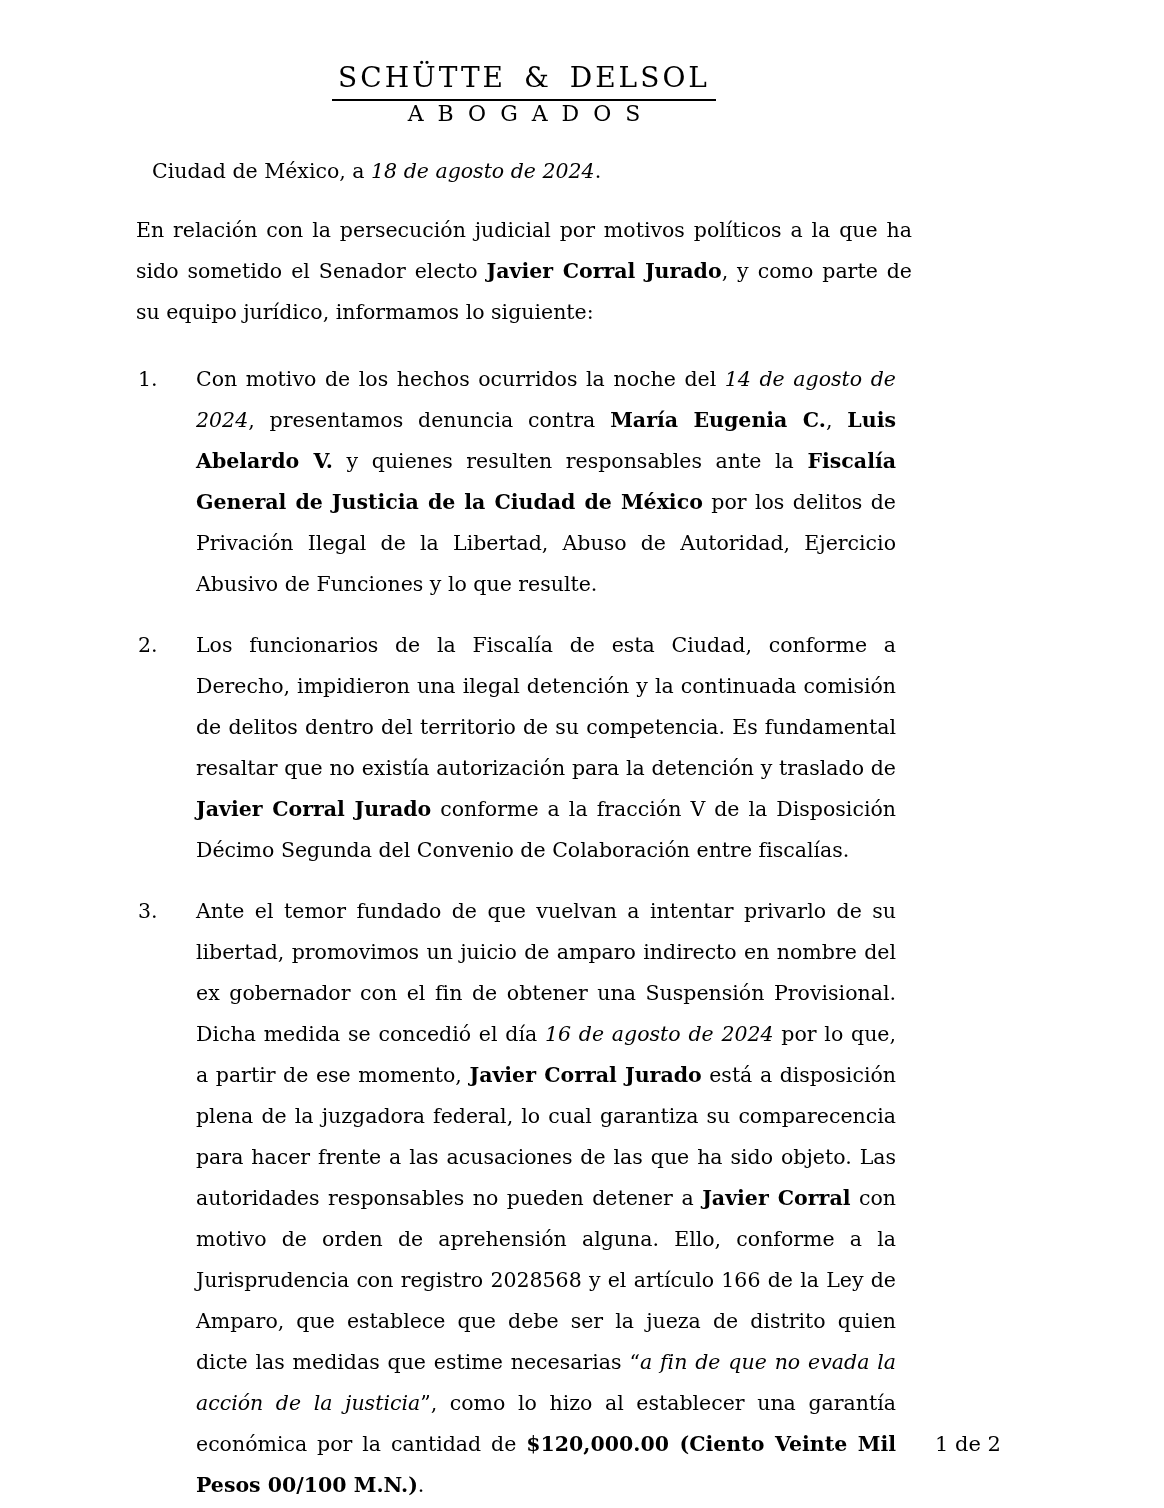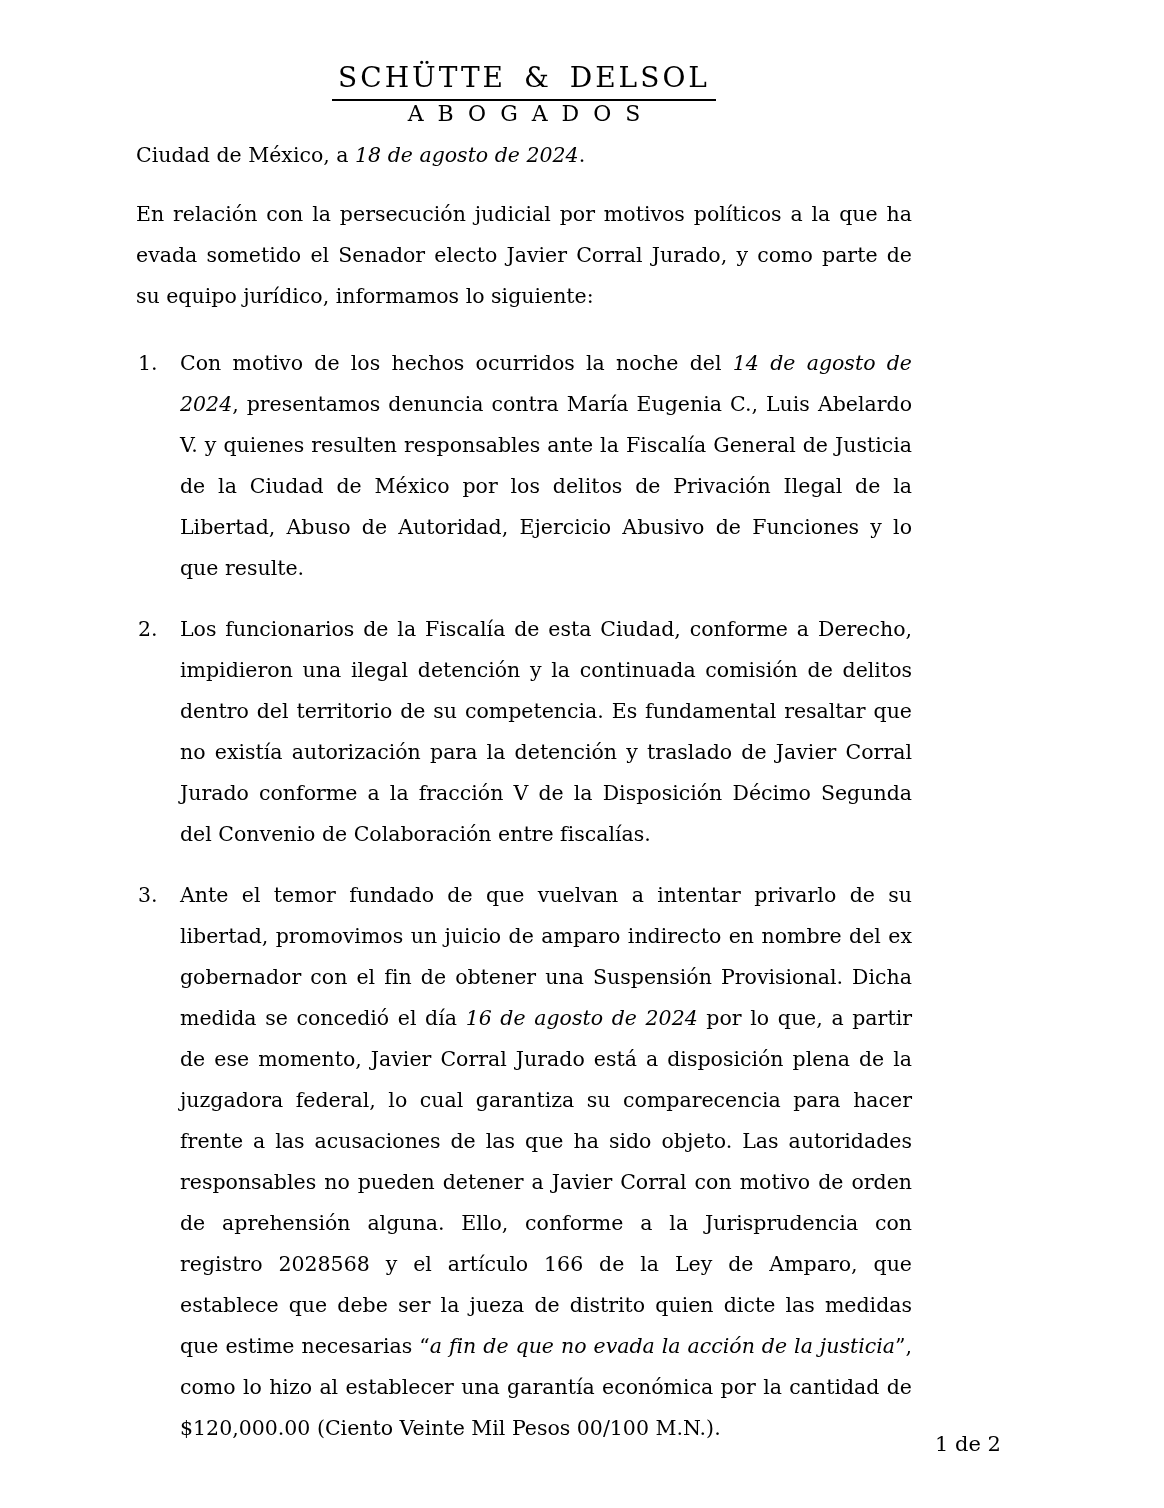--- a/index.html
+++ b/index.html
@@ -48,21 +48,21 @@
     text-align: right;
   }
   .doc-title {
     margin: 18px 0 0 0;
     font-size: 22.5px;
     font-weight: bold;
     line-height: 41px;
     white-space: nowrap;
   }
   .para {
-    margin: 0;
+    margin: 16px;
     text-align: justify;
   }
   .intro {
     margin: 18px 0 26px 0;
   }
   .num-list {
     margin: 0;
     padding: 0;
   }
   .list-item {
@@ -78,39 +78,39 @@
   }
   .page-number {
     position: absolute;
     left: 935px;
     top: 1410px;
     font-size: 21px;
     line-height: 28px;
     margin-top: 20px;
   }
   .run.normal { font-weight: normal; font-style: normal; }
-  .run.bold   { font-weight: normal; }
+  .run.bold   { font-weight: bold; }
   .run.italic { font-style: italic; }
 </style>
 </head>
 <body>
 
 <div class="page">
 
   <header class="letterhead">
     <div class="firm">
       <div class="firm-name">SCHÜTTE &amp; DELSOL</div>
       <div class="firm-subtitle">ABOGADOS</div>
     </div>
   </header>
 
   <p class="para dateline"><span class="run normal">Ciudad de México, a </span><span class="run italic">18 de agosto de 2024</span><span class="run normal">.</span></p>
 
 
-  <p class="para intro"><span class="run normal">En relación con la persecución judicial por motivos políticos a la que ha evada sometido el Senador electo </span><span class="run bold">Javier Corral Jurado</span><span class="run normal">, y como parte de su equipo jurídico, informamos lo siguiente:</span></p>
+  <p class="para intro"><span class="run normal">En relación con la persecución judicial por motivos políticos a la que ha sido sometido el Senador electo </span><span class="run bold">Javier Corral Jurado</span><span class="run normal">, y como parte de su equipo jurídico, informamos lo siguiente:</span></p>
 
   <div class="num-list">
 
     <div class="list-item">
       <span class="list-number">1.</span>
       <p class="para item-text"><span class="run normal">Con motivo de los hechos ocurridos la noche del </span><span class="run italic">14 de agosto de 2024</span><span class="run normal">, presentamos denuncia contra </span><span class="run bold">María Eugenia C.</span><span class="run normal">, </span><span class="run bold">Luis Abelardo V.</span><span class="run normal"> y quienes resulten responsables ante la </span><span class="run bold">Fiscalía General de Justicia de la Ciudad de México</span><span class="run normal"> por los delitos de Privación Ilegal de la Libertad, Abuso de Autoridad, Ejercicio Abusivo de Funciones y lo que resulte.</span></p>
     </div>
 
     <div class="list-item">
       <span class="list-number">2.</span>

